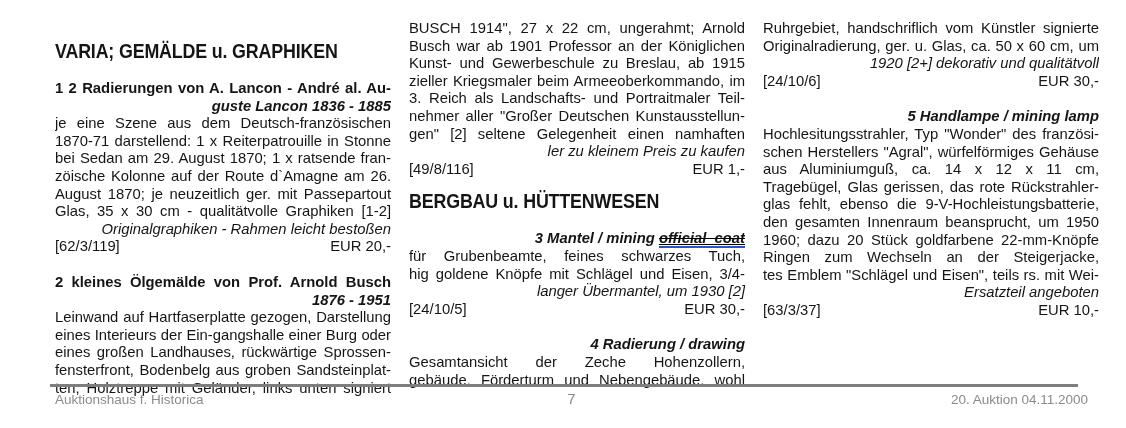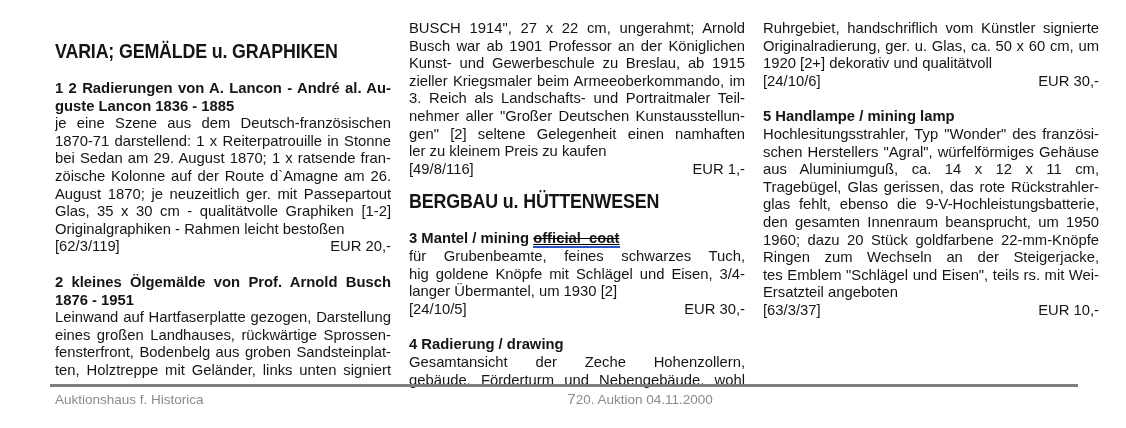--- a/index.html
+++ b/index.html
@@ -11,21 +11,21 @@
   .page{position:absolute;inset:0;background:#fff;}
   .columns{
     display:flex;
     padding:20px 0 0 55px;
     gap:18px;
   }
   .col{flex:0 0 336px;width:336px;font-size:14.8px;line-height:17.6px;}
   
   .ln{height:17.6px;overflow:hidden;text-align:justify;}
   .ln::after{content:"";display:inline-block;width:100%;height:0;}
-  .ln.last{text-align:left;}
+  .ln.last{text-align:right;font-style:italic;}
   .ln.last::after{content:none;}
   .sec{
     font-weight:700;font-size:21px;line-height:22px;
     letter-spacing:-0.2px;
     transform:scaleX(0.85);transform-origin:left center;
     margin:12px 0 10px;
     white-space:nowrap;
   }
   .col:first-child .sec:first-child{margin-top:20px;margin-bottom:14px;}
   .title{font-weight:700;margin-top:18px;}
@@ -37,25 +37,25 @@
     text-decoration-color:#000;
     border-bottom:2.5px solid #2a52c8;
   }
   .footer-rule{
     position:absolute;left:50px;right:48px;top:384px;height:2.5px;
     background:#7e7e7e;
   }
   .footer{
     position:absolute;left:55px;right:38px;top:391px;
     display:grid;grid-template-columns:1fr auto 1fr;align-items:baseline;
-    color:#8b8b8b;font-size:13.5px;line-height:16px;
+    color:#8b8b8b;font-size:13.5px;line-height:16px;gap:48px;
   }
   .footer .fl{text-align:left;}
   .footer .fc{text-align:center;font-size:15px;}
-  .footer .fr{text-align:left;}
+  .footer .fr{text-align:right;}
 </style>
 </head>
 <body>
 
 <div class="page">
   <div class="columns" id="columns">
       <div class="col">
         <div class="sec">VARIA; GEMÄLDE u. GRAPHIKEN</div>
         <div class="title">
           <div class="ln">1 2 Radierungen von A. Lancon - André al. Au-</div>
@@ -73,20 +73,21 @@
         <div class="refline">
           <span>[62/3/119]</span>
           <span class="price">EUR 20,-</span>
         </div>
         <div class="title">
           <div class="ln">2 kleines Ölgemälde von Prof. Arnold Busch</div>
           <div class="ln last">1876 - 1951</div>
         </div>
         <div class="body">
           <div class="ln">Leinwand auf Hartfaserplatte gezogen, Darstellung</div>
+          <div class="ln">eines Interieurs der Ein-gangshalle einer Burg oder</div>
           <div class="ln">eines großen Landhauses, rückwärtige Sprossen-</div>
           <div class="ln">fensterfront, Bodenbelg aus groben Sandsteinplat-</div>
           <div class="ln">ten, Holztreppe mit Geländer, links unten signiert "A.</div>
         </div>
       </div>
       <div class="col">
         <div class="body">
           <div class="ln">BUSCH 1914", 27 x 22 cm, ungerahmt; Arnold</div>
           <div class="ln">Busch war ab 1901 Professor an der Königlichen</div>
           <div class="ln">Kunst- und Gewerbeschule zu Breslau, ab 1915 offi-</div>

